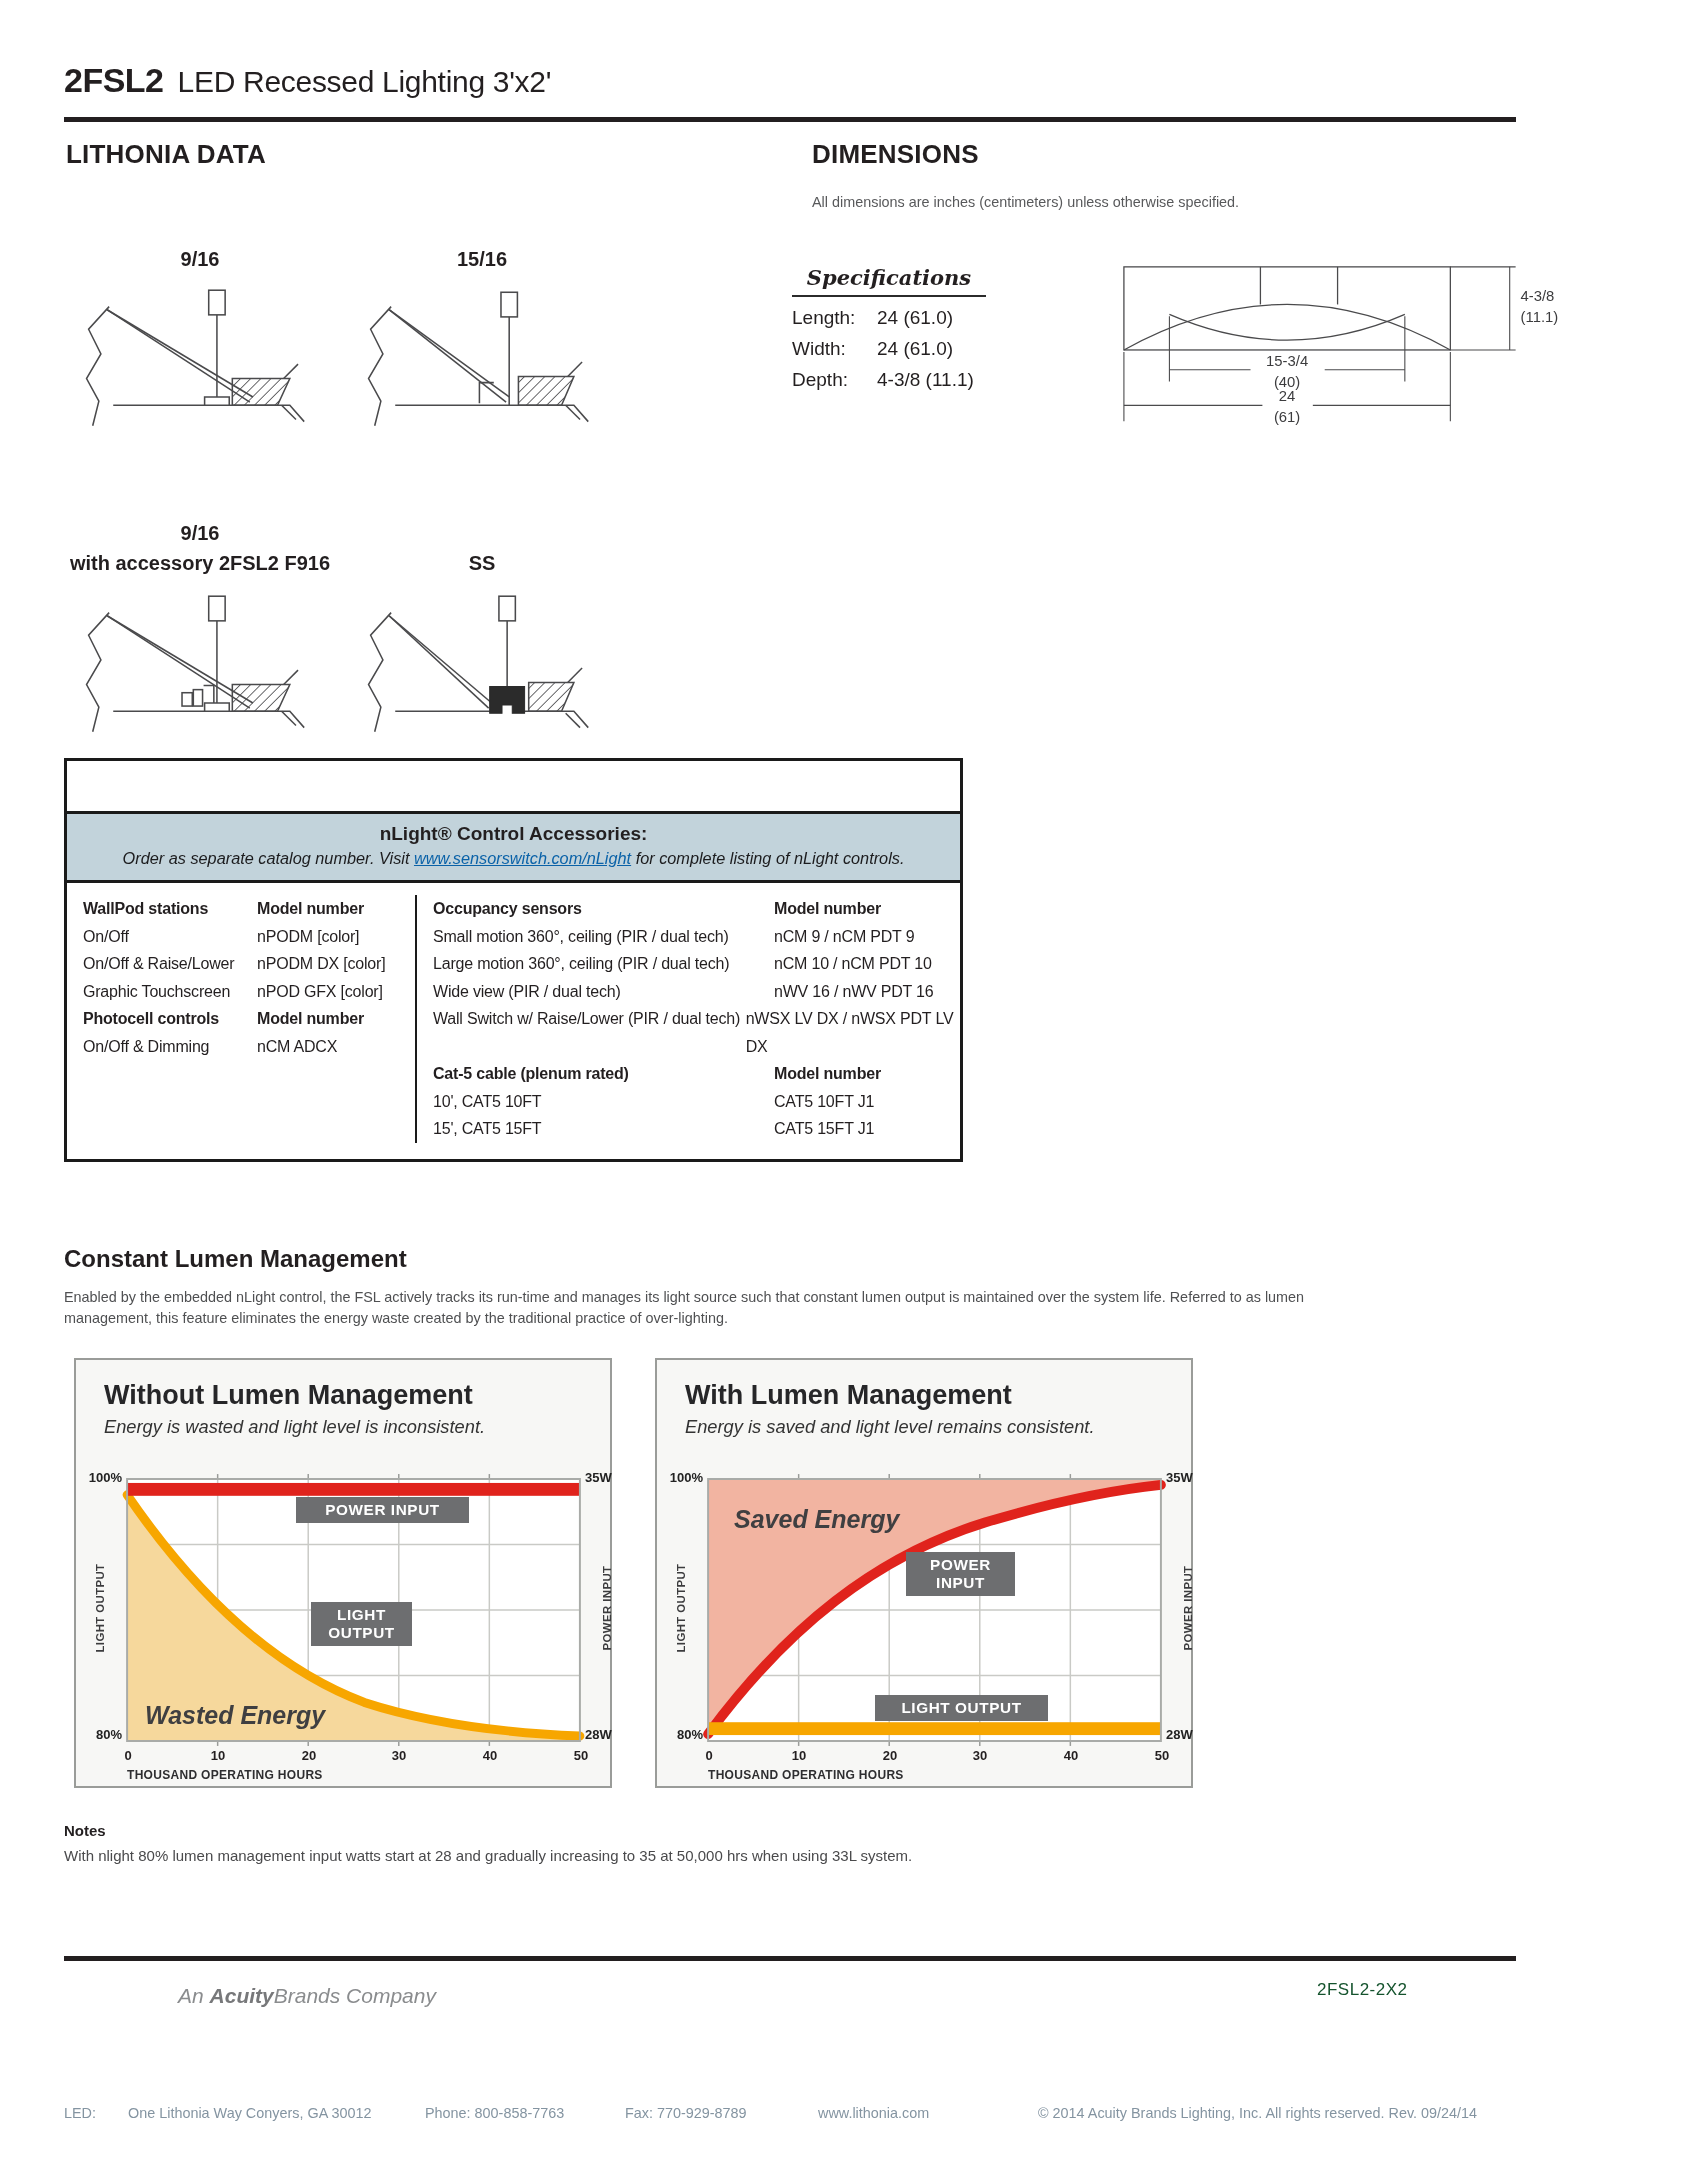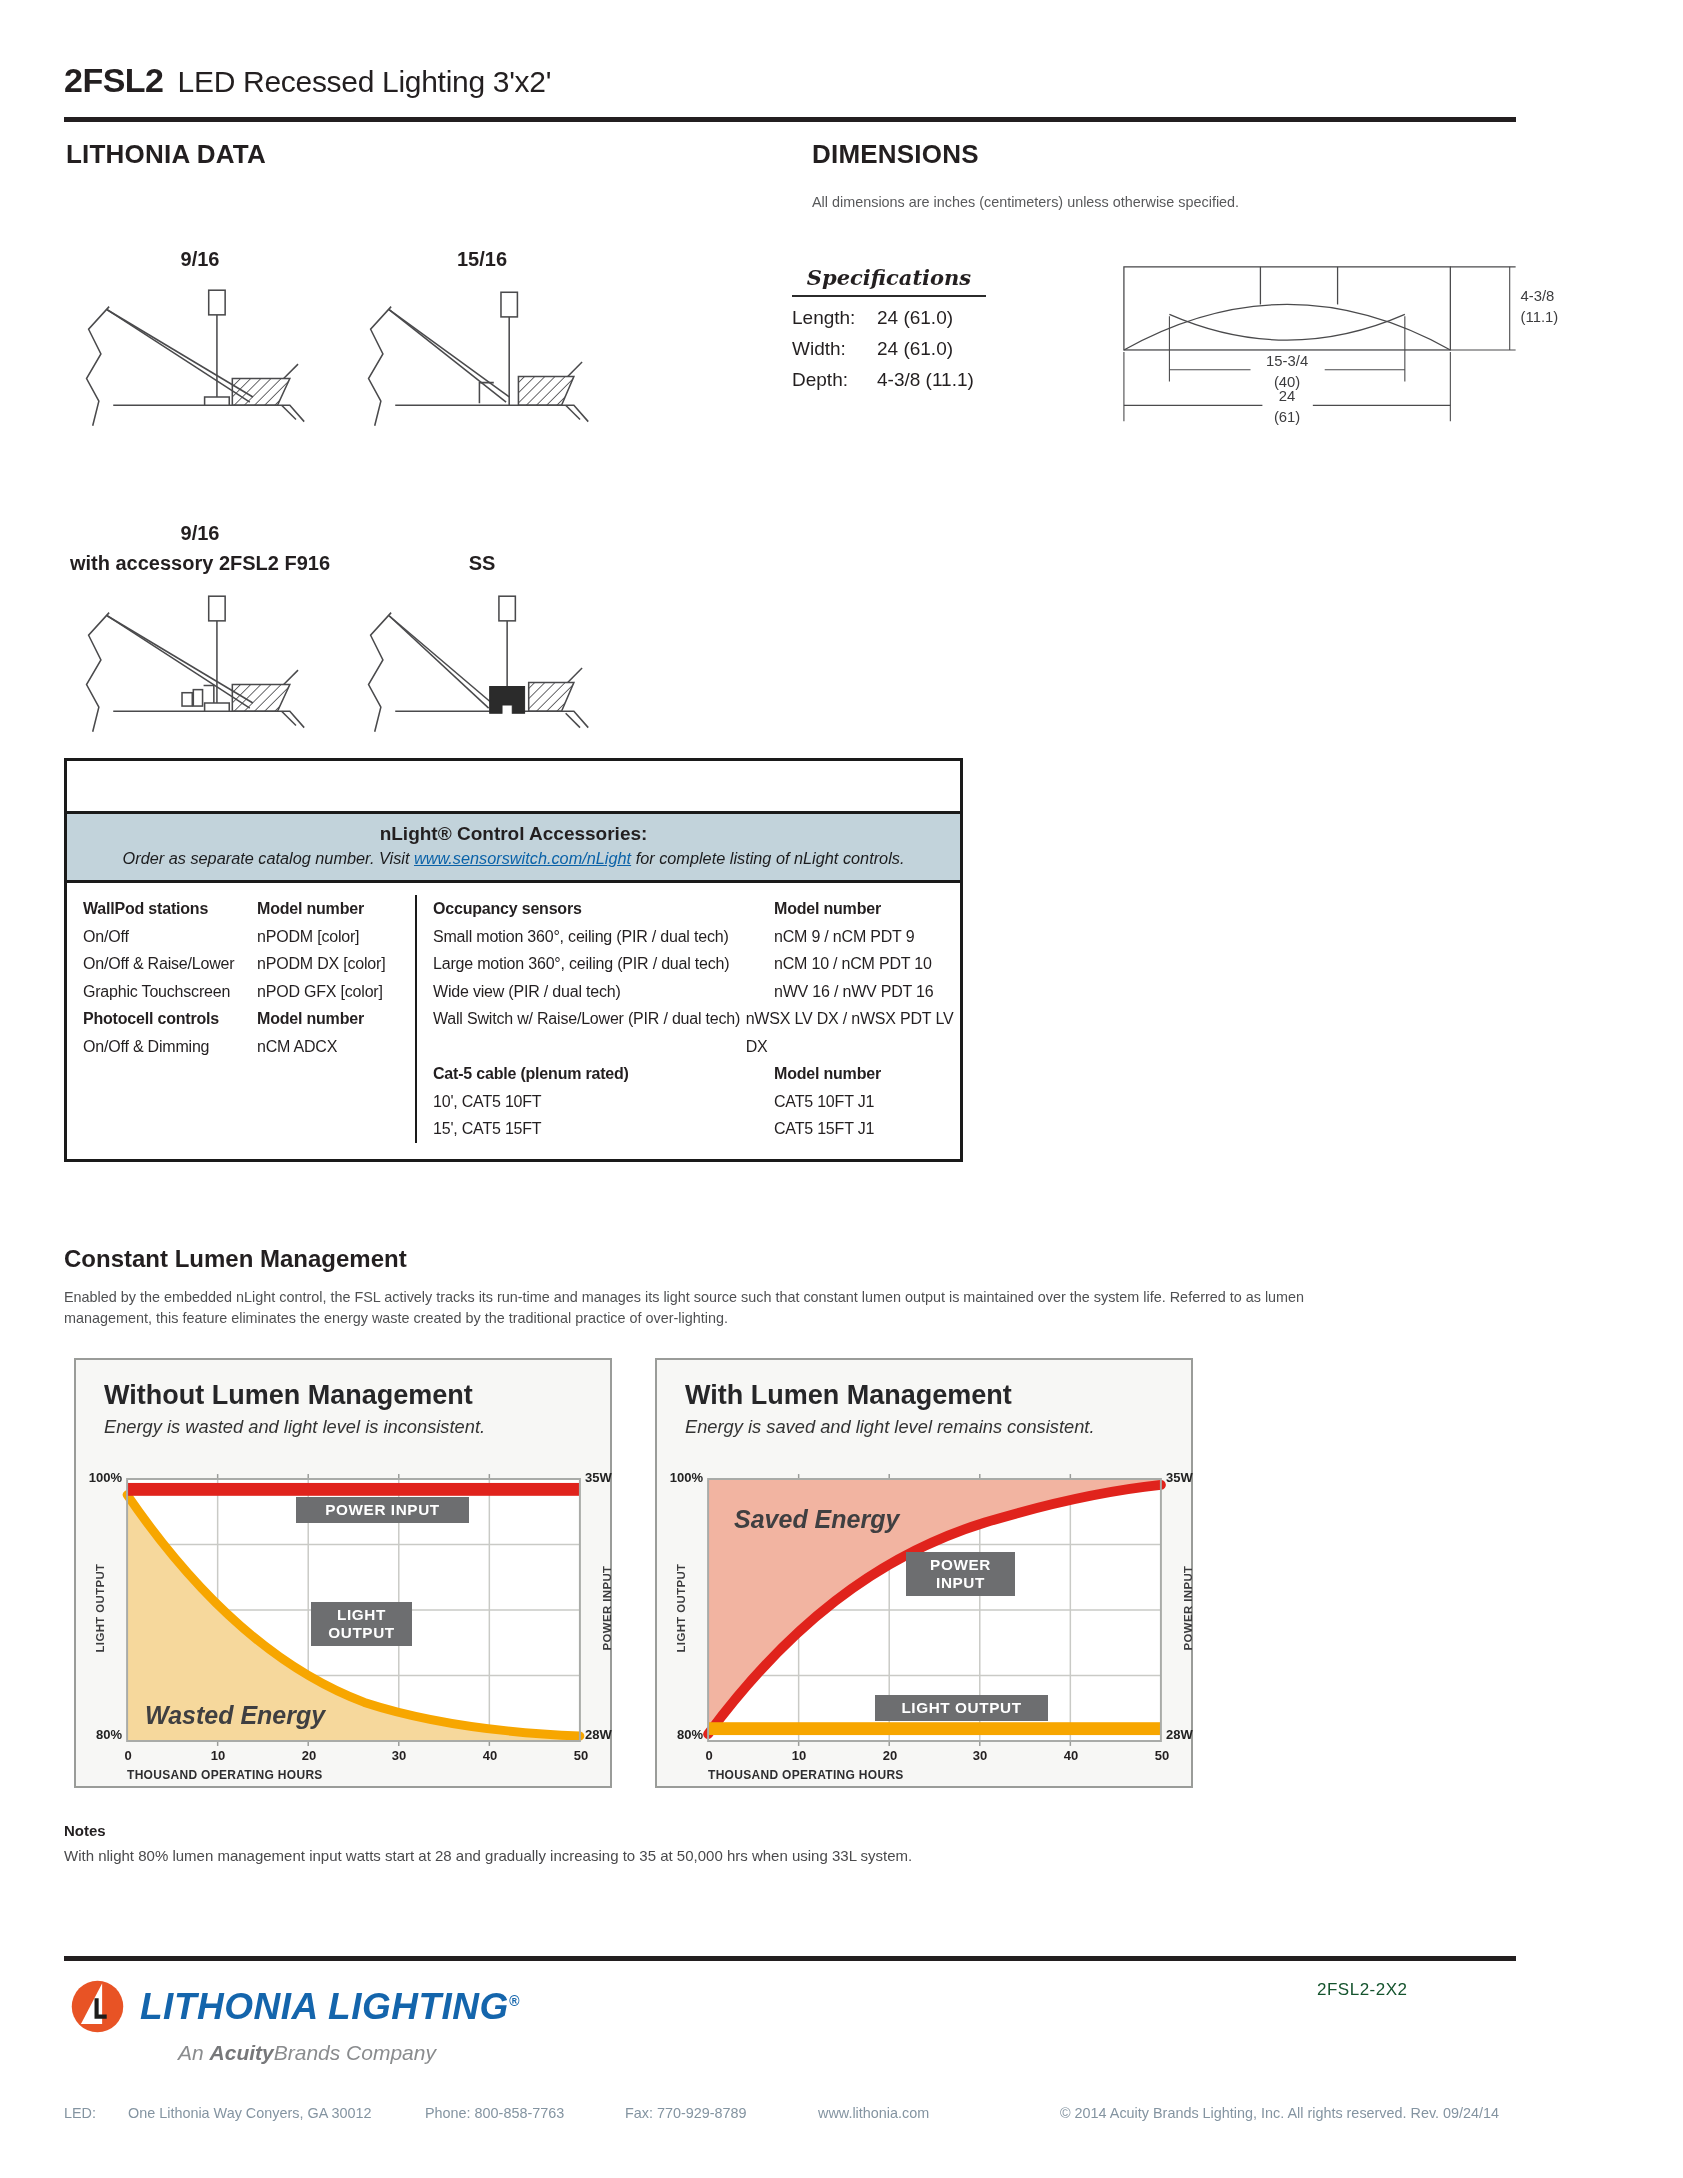--- a/index.html
+++ b/index.html
@@ -72,21 +72,21 @@
             font-size:17px;color:#14532d;letter-spacing:0.5px;}
   .logo{position:absolute;left:69px;top:1978px;}
   .logo-row{display:flex;align-items:center;}
   .wordmark{font-size:37px;font-weight:800;font-style:italic;color:#1465ac;margin-left:14px;letter-spacing:0.5px;}
   .wordmark sup{font-size:14px;vertical-align:super;}
   .tagline{margin-left:109px;margin-top:6px;font-size:21px;color:#8a8c8e;font-style:italic;}
   .tagline b{font-weight:800;color:#77787a;}
   .contact{position:absolute;left:0;top:2105px;width:1683px;font-size:14.4px;color:#8494a1;}
   .contact span{position:absolute;white-space:nowrap;}
   .c-led{left:64px;}  .c-addr{left:128px;}  .c-phone{left:425px;}
-  .c-fax{left:625px;} .c-web{left:818px;}   .c-copy{left:1060px;}
+  .c-fax{left:625px;} .c-web{left:818px;}   .c-copy{left:1038px;}
   svg text{font-family:"Liberation Sans",sans-serif;}
 </style>
 </head>
 <body>
 
 <div class="page">
 
   <svg width="0" height="0" style="position:absolute" aria-hidden="true">
     <defs>
       <pattern id="hatch" width="7" height="7" patternTransform="rotate(45)" patternUnits="userSpaceOnUse">
@@ -422,28 +422,20 @@
     <div class="axis-y" style="left:456px;top:242px;">POWER INPUT</div>
   </div>
 
   <div class="notes-h">Notes</div>
   <div class="notes-p">With nlight 80% lumen management input watts start at 28 and gradually increasing to 35 at 50,000 hrs when using 33L system.</div>
 
   <div class="ftr-rule"></div>
   <div class="doc-code">2FSL2-2X2</div>
 
   <div class="logo">
-    <div class="logo-row">
-      <svg width="57" height="57" viewBox="0 0 62 62">
-        <circle cx="31" cy="31" r="28" fill="#e85325"></circle>
-        <path d="M36,6 L13,50 L36,50 Z" fill="#ffffff"></path>
-        <path d="M30,22 V42 H41" fill="none" stroke="#1d1d1b" stroke-width="4.5"></path>
-      </svg>
-      <span class="wordmark"><span>LITHONIA LIGHTING</span><sup>®</sup></span>
-    </div>
     <div class="tagline"><span>An </span><b>Acuity</b><span>Brands Company</span></div>
   </div>
 
   <div class="contact">
     <span class="c-led">LED:</span>
     <span class="c-addr">One Lithonia Way  Conyers, GA 30012</span>
     <span class="c-phone">Phone: 800-858-7763</span>
     <span class="c-fax">Fax: 770-929-8789</span>
     <span class="c-web">www.lithonia.com</span>
     <span class="c-copy">© 2014 Acuity Brands Lighting, Inc. All rights reserved. Rev. 09/24/14</span>

